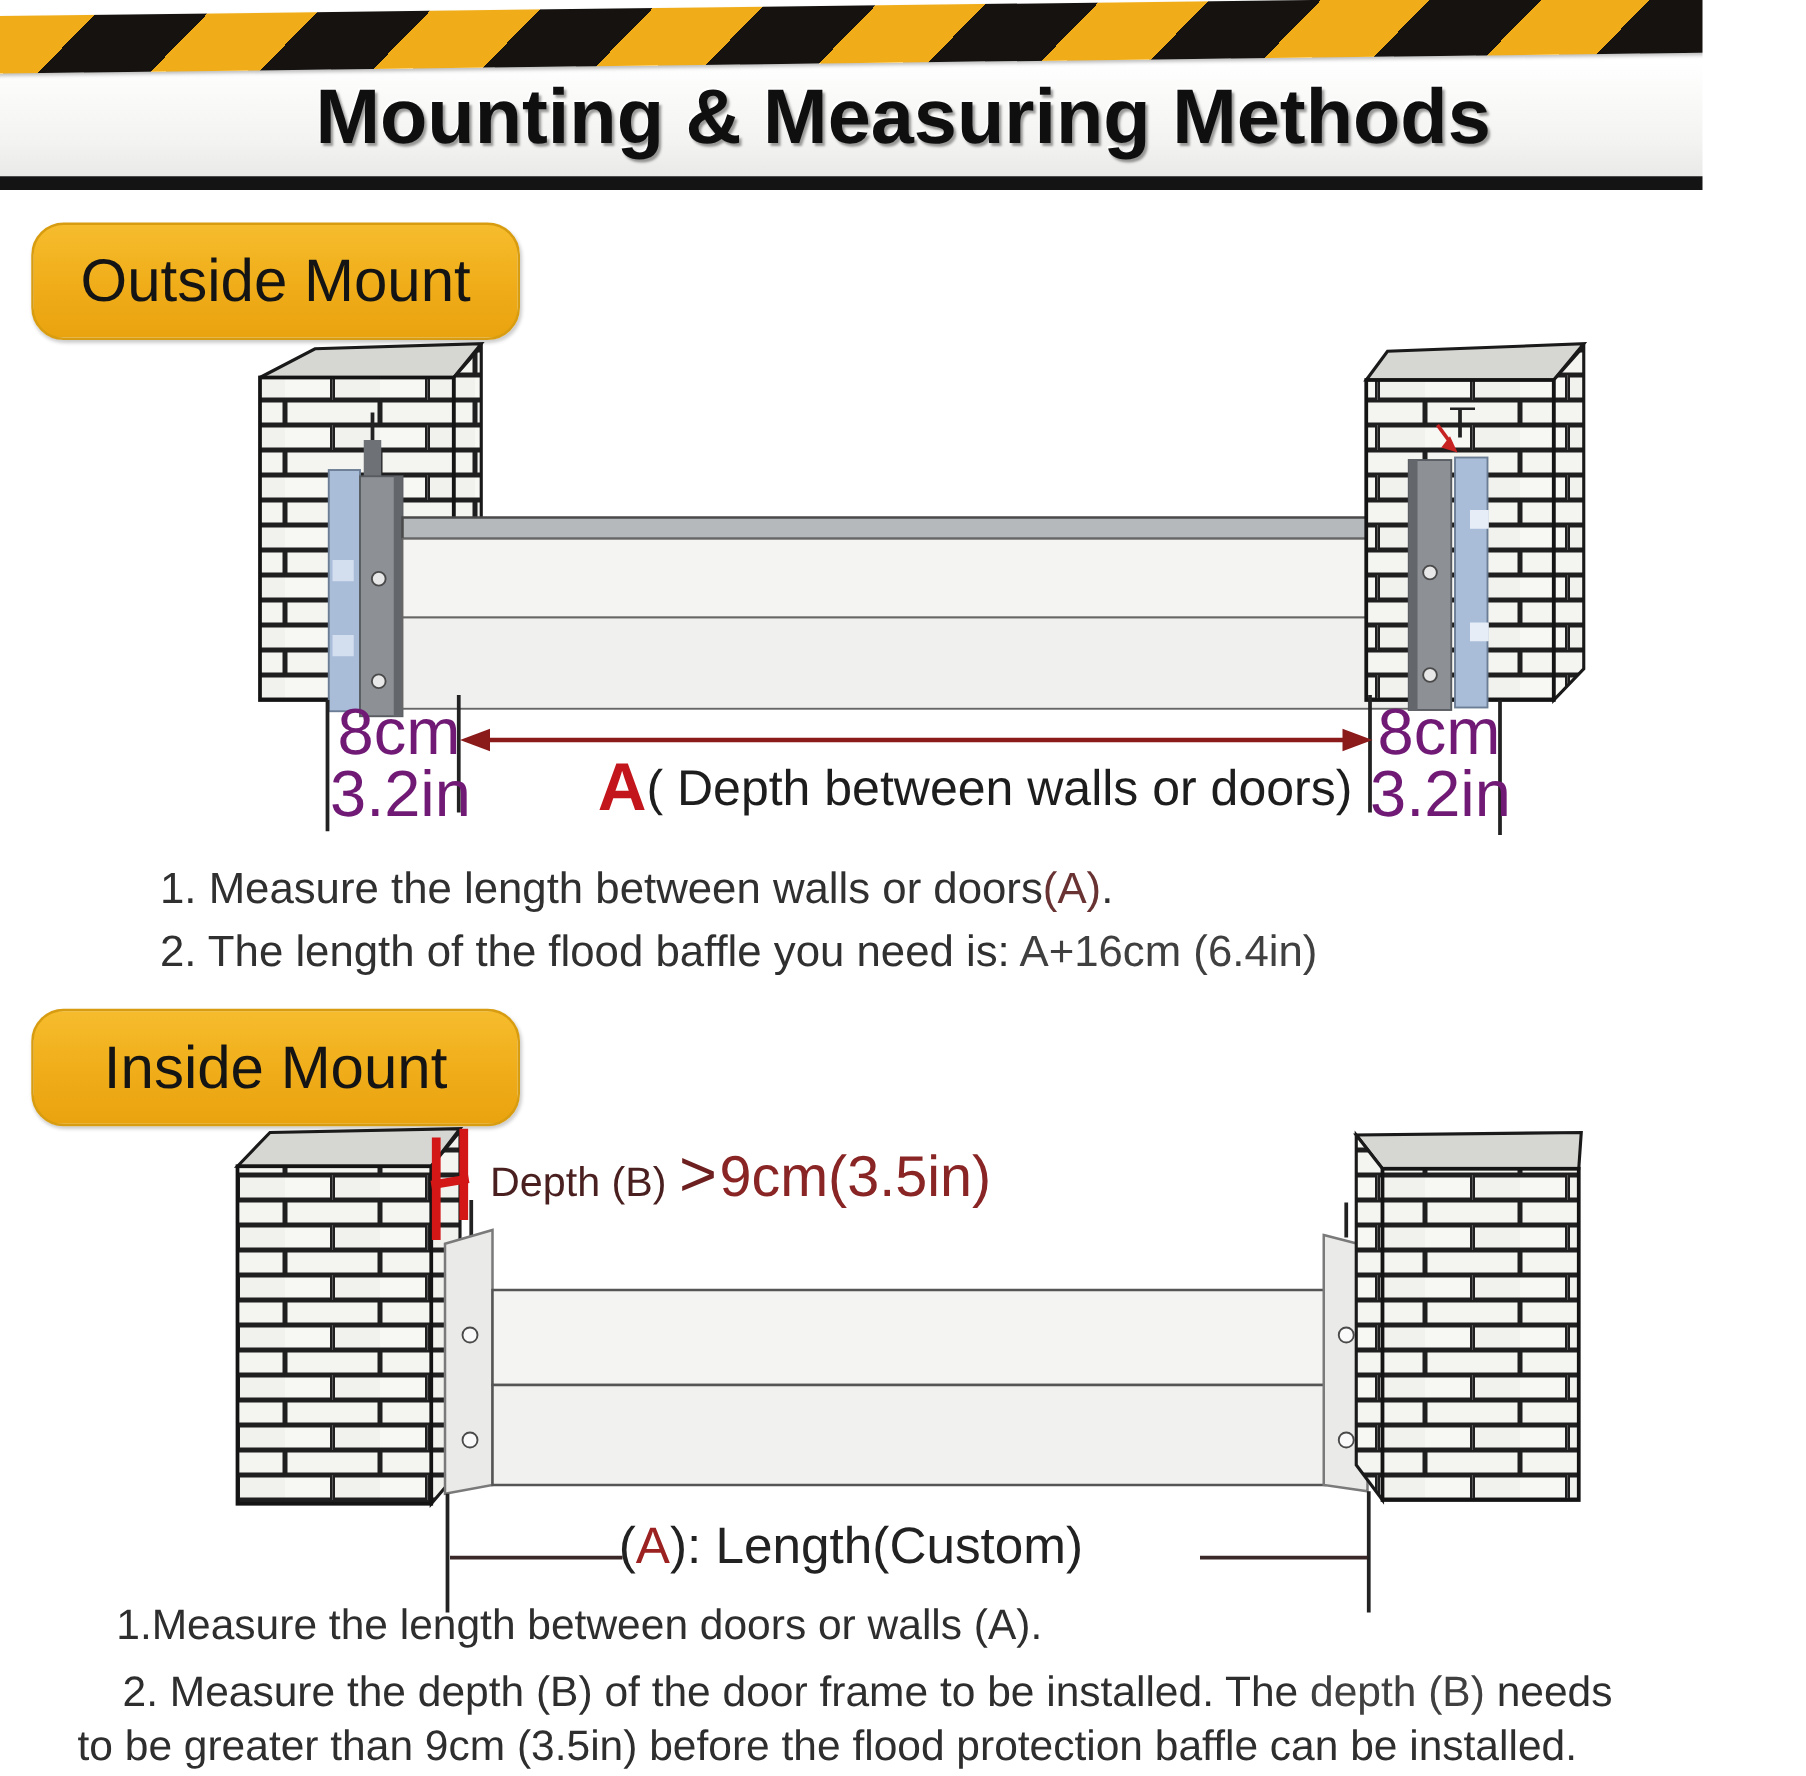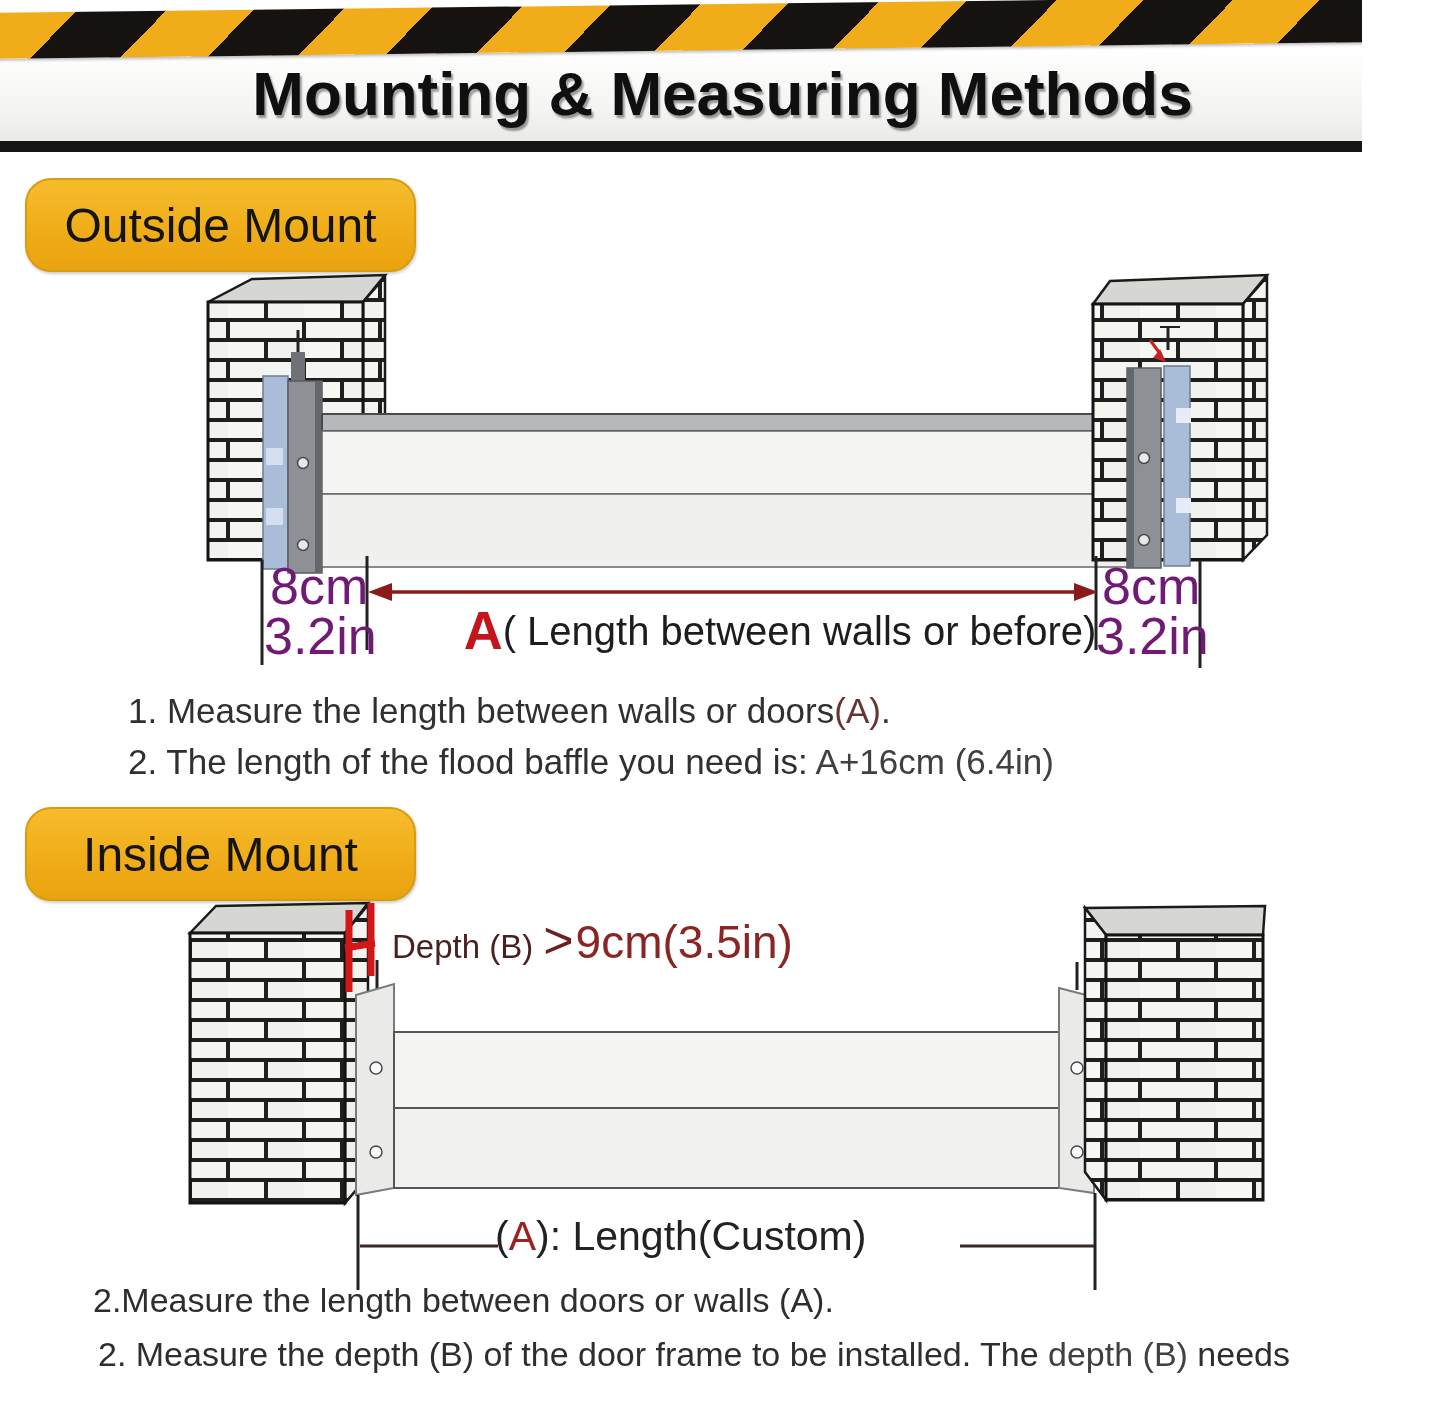--- a/index.html
+++ b/index.html
@@ -195,38 +195,39 @@
       </g>
     </g>
   </svg>
 
   <div class="abs dim-label" style="left:270px;top:560px;">8cm</div>
   <div class="abs dim-label" style="left:264px;top:610px;">3.2in</div>
   <div class="abs dim-label" style="left:1102px;top:560px;">8cm</div>
   <div class="abs dim-label" style="left:1096px;top:610px;">3.2in</div>
 
   <div class="abs a-label">
-    <span class="big-a">A</span><span>( Length between walls or before)</span>
+    <span class="big-a">A</span><span>( Depth between walls or doors)</span>
   </div>
 
   <div class="abs steps" style="left:128px;top:693px;">
     <span>1. Measure the length between walls or doors</span><span class="soft-red">(A)</span><span>.</span>
   </div>
   <div class="abs steps" style="left:128px;top:744px;">
     <span>2. The length of the flood baffle you need is: </span><span class="maroon">A+16cm (6.4in)</span>
   </div>
 
   <div class="abs depth-label">
     <span class="depth-word">Depth (B) </span>
     <span class="depth-gt">&gt;</span>
     <span class="depth-val">9cm(3.5in)</span>
   </div>
 
   <div class="abs length-label">
     <span>(</span><span class="red-a">A</span><span>): Length(Custom)</span>
   </div>
 
-  <div class="abs bottom-steps" style="left:93px;top:1283px;">2.Measure the length between doors or walls (A).</div>
+  <div class="abs bottom-steps" style="left:93px;top:1283px;">1.Measure the length between doors or walls (A).</div>
   <div class="abs bottom-steps" style="left:98px;top:1337px;">
     <span>2. Measure the depth (B) of the door frame to be installed. The </span><span class="maroon">depth (B)</span><span> needs</span>
   </div>
+  <div class="abs bottom-steps" style="left:62px;top:1380px;">to be greater than 9cm (3.5in) before the flood protection baffle can be installed.</div>
 
 </div>
 
 </body></html>

